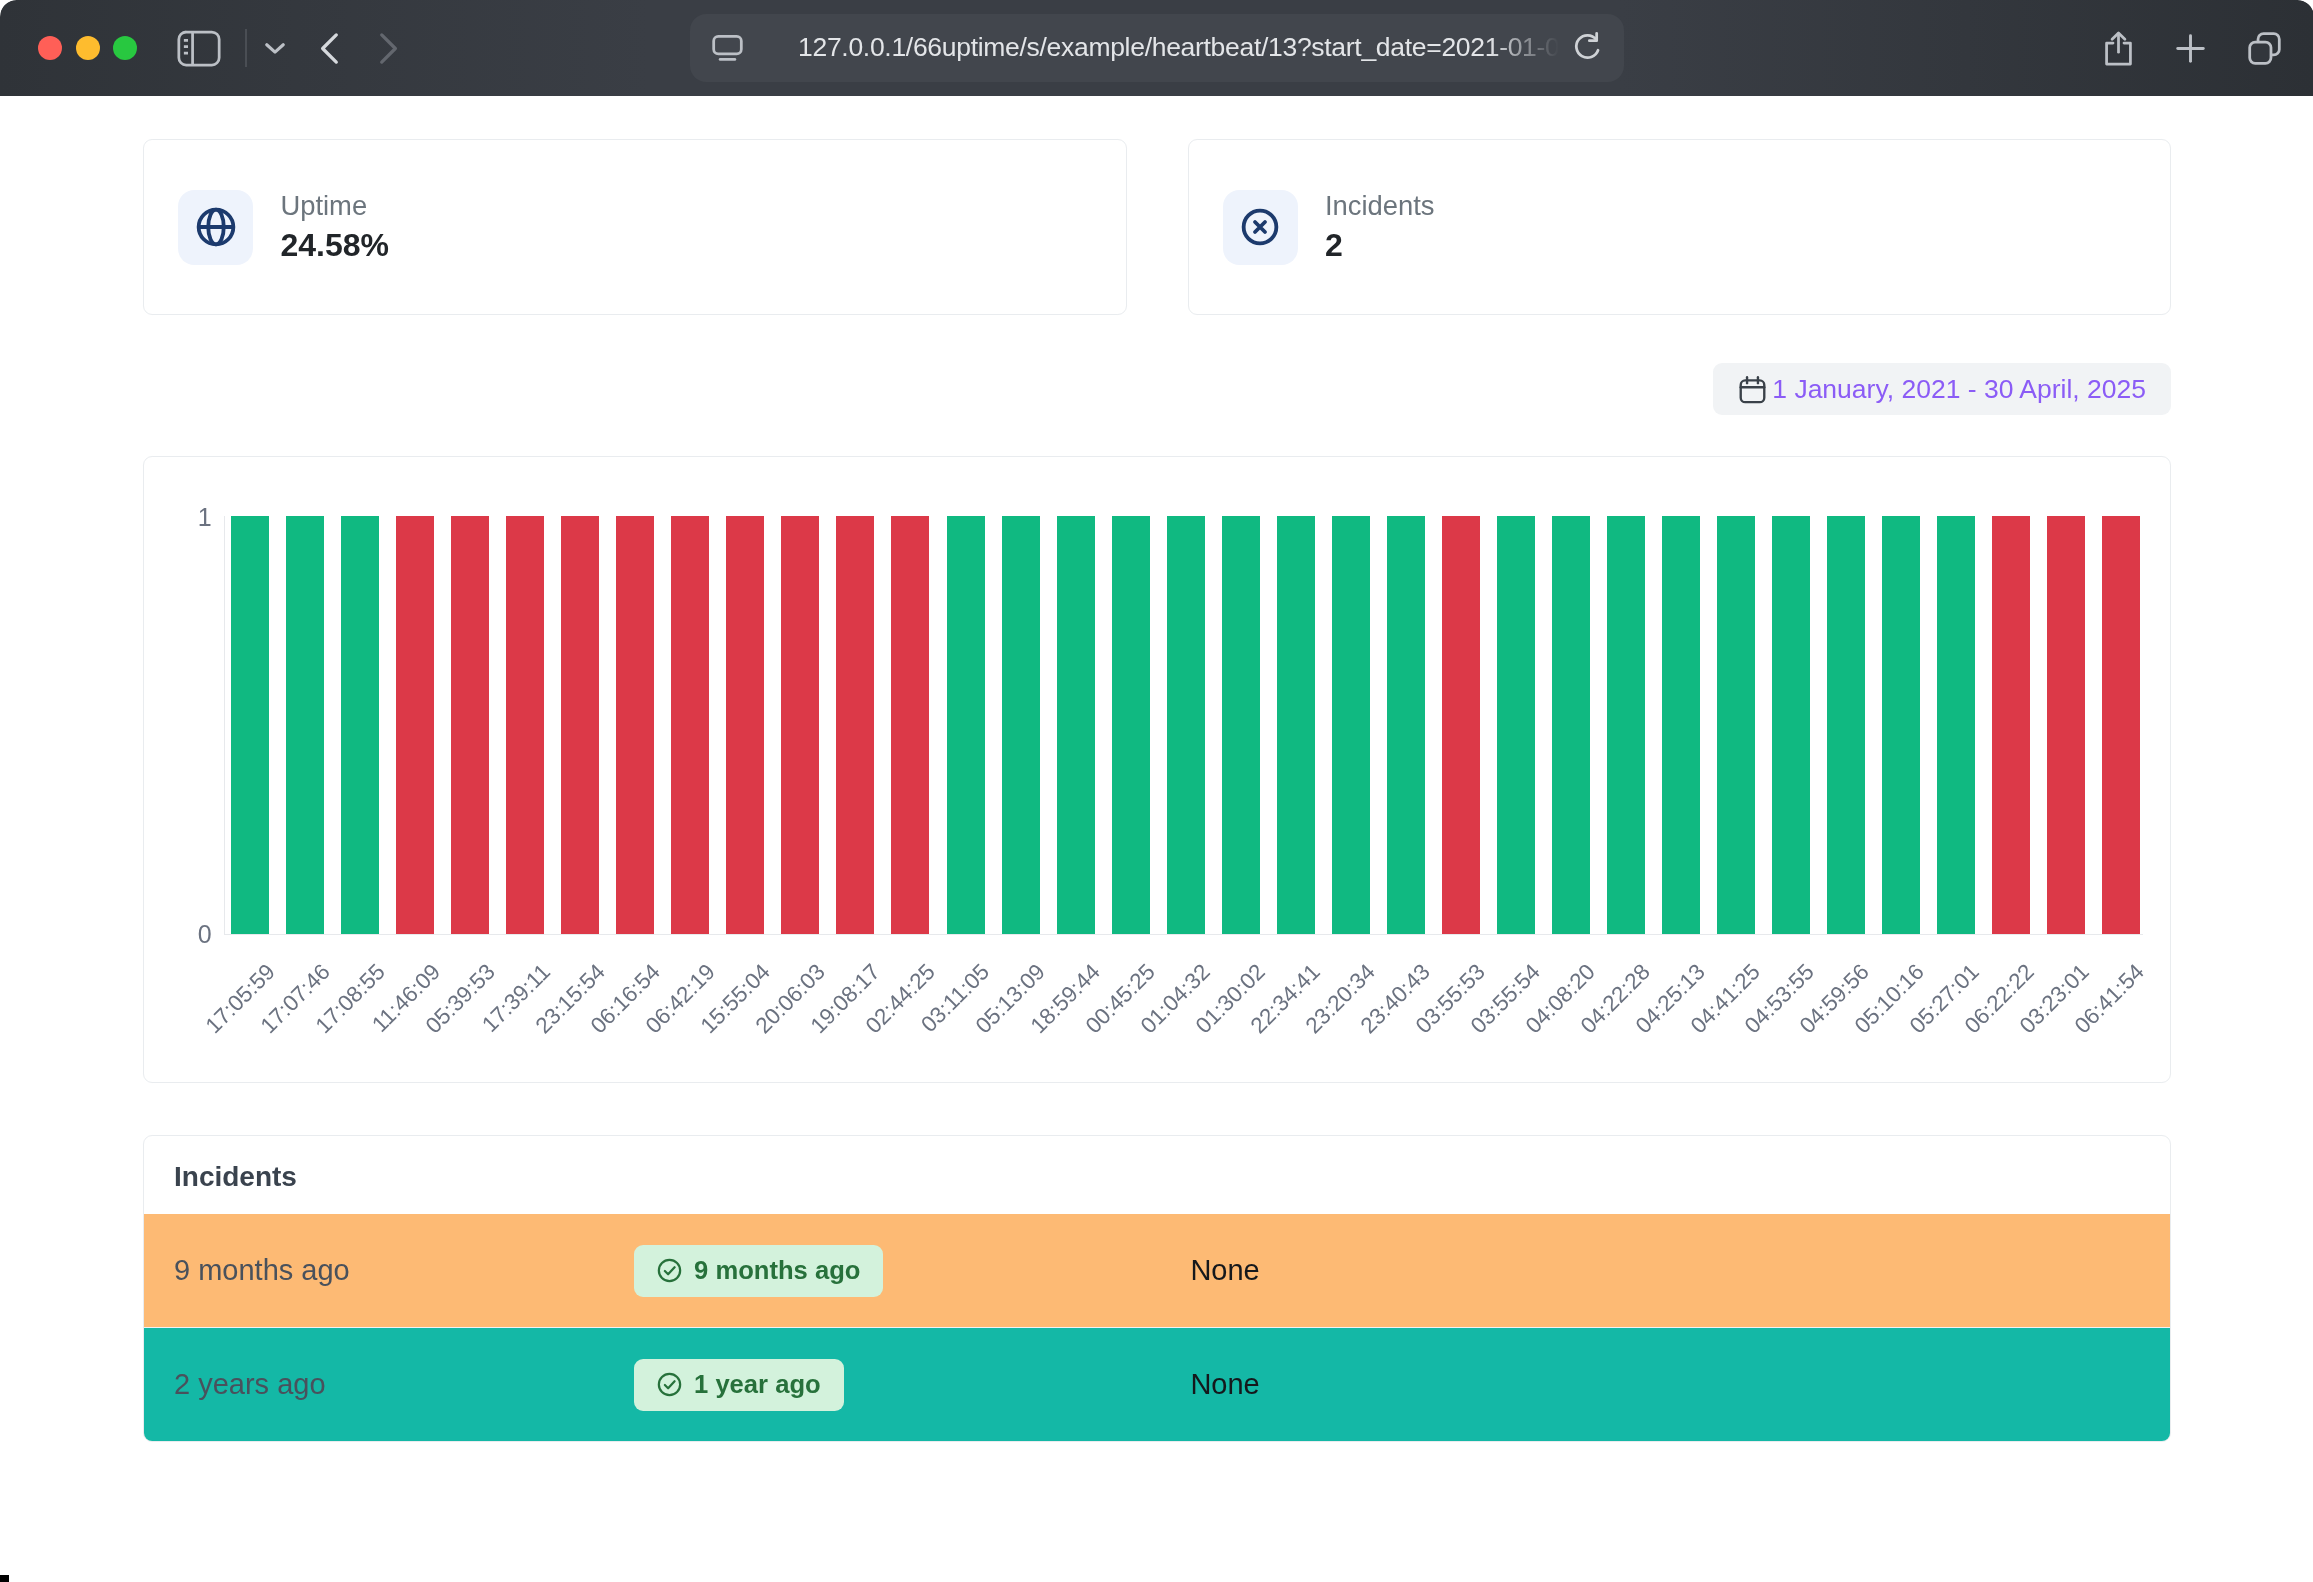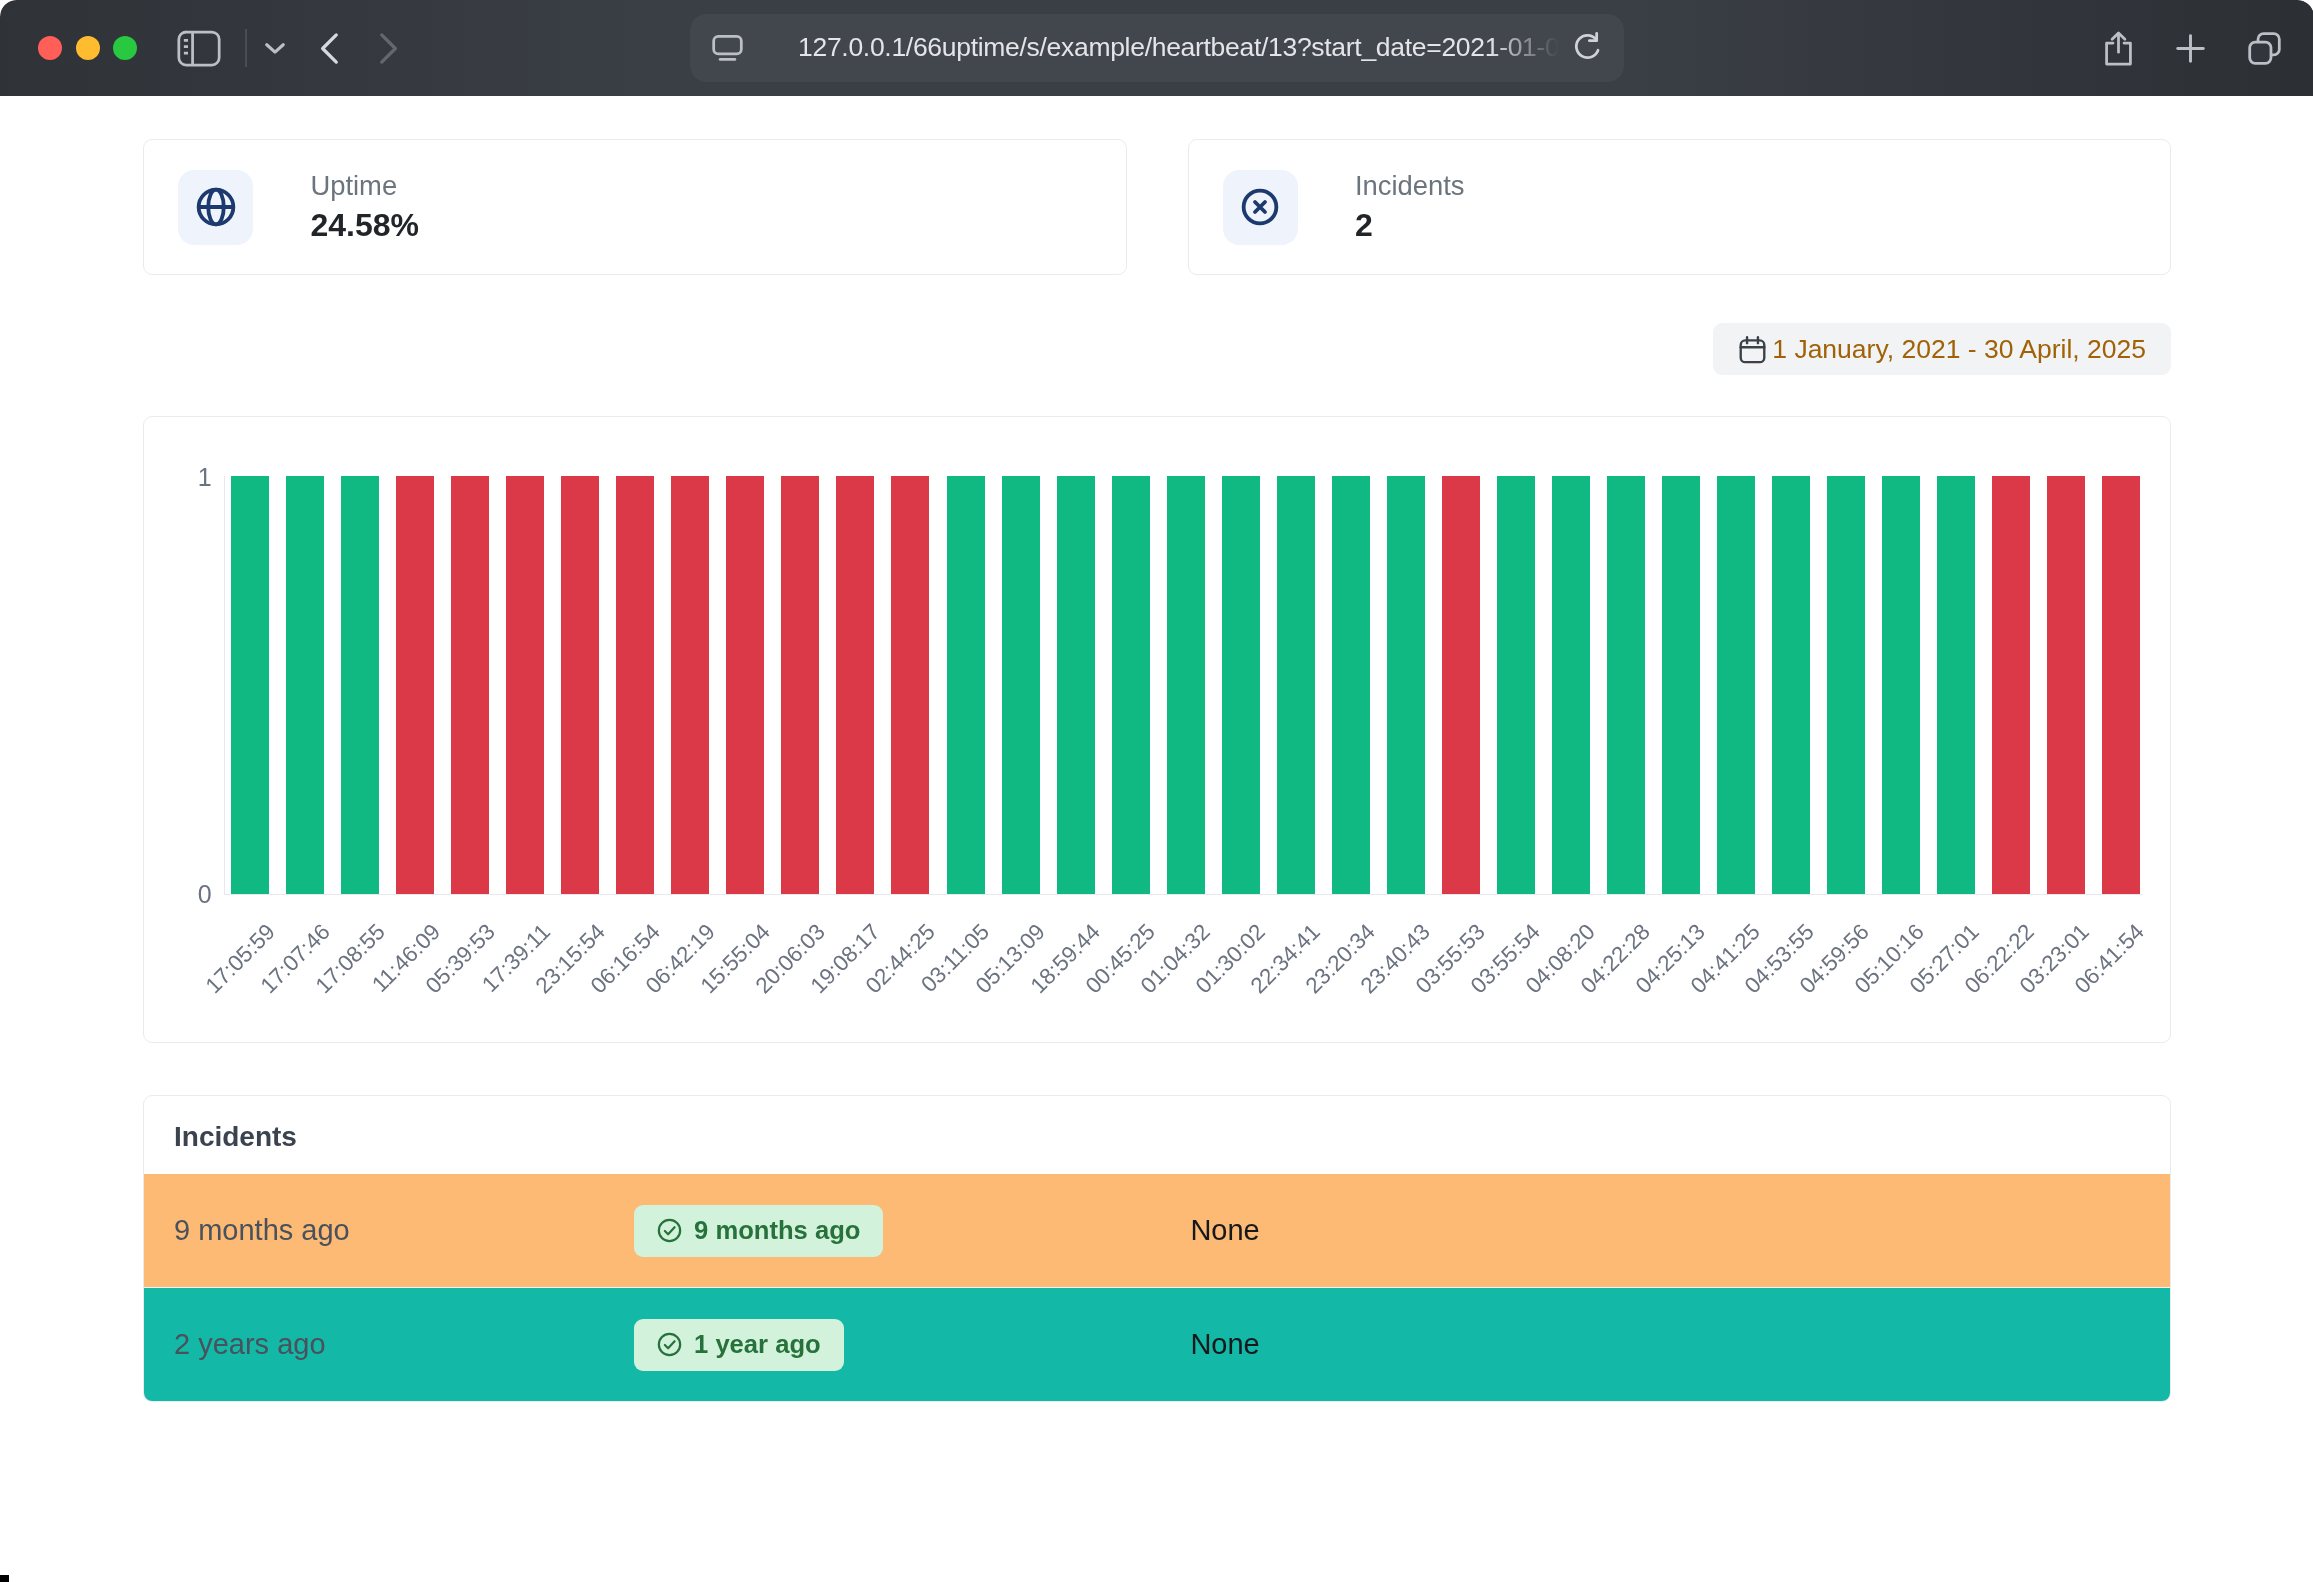--- a/index.html
+++ b/index.html
@@ -19,30 +19,30 @@
     display:flex;align-items:center;padding:0 20px;box-sizing:border-box;}
   .url-text{flex:1;margin-left:53px;position:relative;overflow:hidden;white-space:nowrap;
     font-size:26.5px;letter-spacing:-0.3px;color:#e3e5e8;}
   .url-text::after{content:"";position:absolute;top:0;right:0;bottom:0;width:82px;
     background:linear-gradient(90deg,rgba(66,70,77,0),#42464d 85%);}
   .right-icons{position:absolute;right:31px;top:0;height:96px;display:flex;align-items:center;gap:40px;color:#c6c9ce;}
 
   
   .content{padding:43px 143px 0 143px;}
   .stats-row{display:flex;gap:61px;}
-  .stat-card{flex:1;height:136px;background:#fff;border:0.9px solid #e9ecef;border-radius:9.1px;
-    display:flex;align-items:center;padding-left:34px;box-sizing:border-box;gap:30px;}
+  .stat-card{flex:1;height:176px;background:#fff;border:0.9px solid #e9ecef;border-radius:9.1px;
+    display:flex;align-items:center;padding-left:34px;box-sizing:border-box;}
   .icon-tile{width:75px;height:75px;border-radius:16.4px;background:#eef3fc;display:flex;
     align-items:center;justify-content:center;margin-right:27.4px;color:#1c3a6d;}
   .stat-label{font-size:27.4px;color:#6c757d;line-height:1.1;}
   .stat-value{font-size:32px;font-weight:bold;color:#212529;margin-top:6.4px;line-height:1.1;}
 
   .date-row{display:flex;justify-content:flex-end;margin-top:48px;}
   .date-btn{height:52px;background:#f1f3f5;border:none;border-radius:9.1px;display:inline-flex;
-    align-items:center;gap:5px;padding:0 25px;font-size:26.5px;color:#a16207;cursor:pointer;
+    align-items:center;gap:5px;padding:0 25px;font-size:26.5px;color:#8b5cf6;cursor:pointer;
     font-family:"Liberation Sans",sans-serif;}
   .date-btn svg{color:#3a4149;}
 
   
   .chart-card{margin-top:41px;height:627px;background:#fff;border:0.9px solid #e9ecef;border-radius:9.1px;
     box-sizing:border-box;padding:0 27.4px;}
   .plot-row{display:flex;margin-top:59px;}
   .y-axis{width:53px;position:relative;font-size:25px;color:#6b7280;}
   .y-axis .yt-top{position:absolute;top:-12.8px;right:12.8px;}
   .y-axis .yt-bot{position:absolute;bottom:-13.7px;right:12.8px;}

